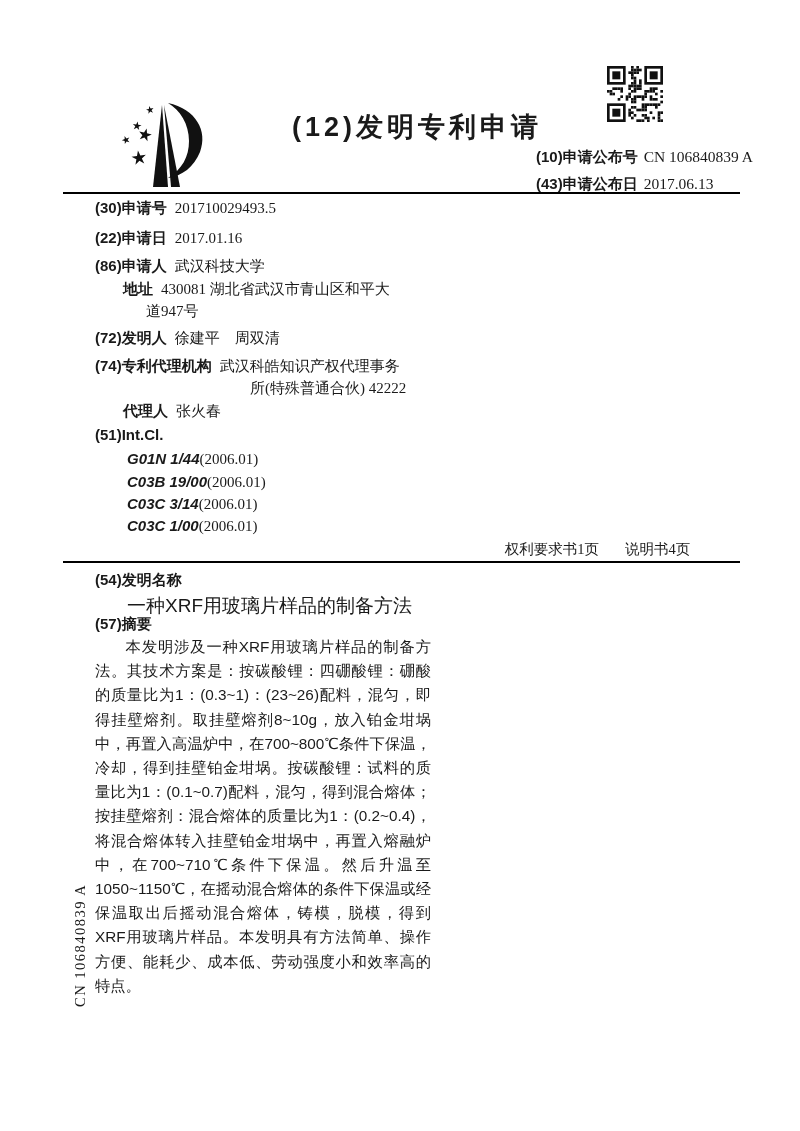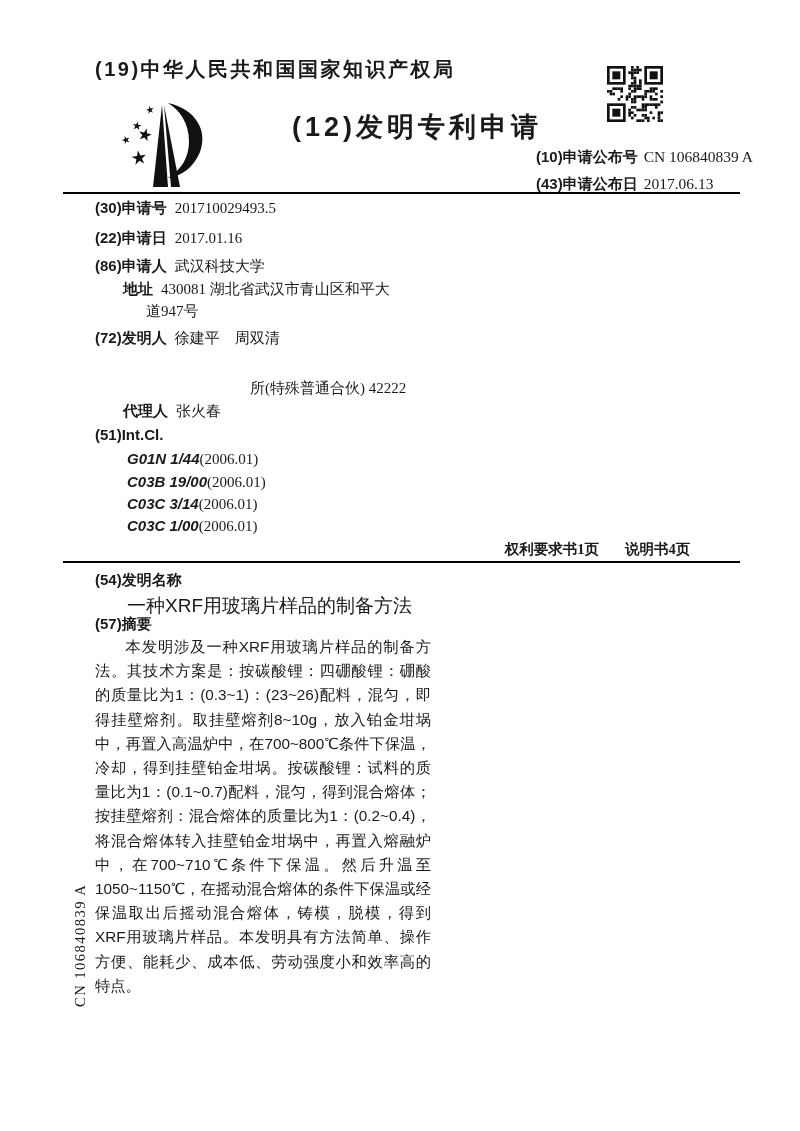--- a/index.html
+++ b/index.html
@@ -21,42 +21,41 @@
   .pubrow .val { font-family:"Liberation Serif", serif; font-size:15.5px; margin-left:6px; }
   .rule { left:63px; width:677px; height:2px; background:#000; }
   .brow { left:95px; font-size:15px; }
   .brow .lbl { font-weight:bold; }
   .brow .val { font-family:"Liberation Serif", serif; margin-left:8px; }
   .indent1 { left:123px !important; }
   .cont { font-family:"Liberation Serif", serif; }
   .ipc-row { left:127px; font-size:15px; }
   .ipc-code { font-style:italic; font-weight:bold; }
   .ipc-ver { font-family:"Liberation Serif", serif; }
-  .pages { left:455px; top:540px; width:285px; font-size:14.5px; font-family:"Liberation Serif", serif; text-align:center;font-weight:bold; }
+  .pages { left:455px; top:540px; width:285px; font-size:14.5px; font-family:"Liberation Serif", serif; text-align:center; }
   .pages .gap { display:inline-block; width:26px; }
   .seclbl { left:95px; font-size:15px; font-weight:bold; }
   .invtitle { left:127px; top:593px; font-size:19px; }
   .abstract {
     left:95px; top:635px; width:336px; white-space:normal;
     font-size:15.3px; line-height:24.2px; text-align:justify;
   }
   .abstract p { text-indent:2em; }
   .side-no {
     left:72px; top:1007px; font-family:"Liberation Serif", serif;
     font-size:14.5px; letter-spacing:1.5px;
     transform:rotate(-90deg); transform-origin:left top;
   }
   svg .ink { fill:#111; }
 </style>
 </head>
 <body>
 
 <div class="page">
 
-  <div class="abs office">(19)中华人民共和国国家知识产权局</div>
 
   <svg class="abs logo" viewBox="0 0 118 96" xmlns="http://www.w3.org/2000/svg">
     <defs>
       <path id="star" d="M0,-1 L0.225,-0.309 L0.951,-0.309 L0.363,0.118 L0.588,0.809 L0,0.382 L-0.588,0.809 L-0.363,0.118 L-0.951,-0.309 L-0.225,-0.309 Z"></path>
     </defs>
     <use href="#star" class="ink" transform="translate(34,13) scale(4) rotate(-12)"></use>
     <use href="#star" class="ink" transform="translate(21,29) scale(4.6) rotate(8)"></use>
     <use href="#star" class="ink" transform="translate(10,43) scale(4.2) rotate(-20)"></use>
     <use href="#star" class="ink" transform="translate(29,38) scale(6.8) rotate(14)"></use>
     <use href="#star" class="ink" transform="translate(23,61) scale(7.6) rotate(-8)"></use>
@@ -205,20 +204,23 @@
   <div class="abs brow" style="top:257px;">
     <span class="lbl">(86)申请人</span><span class="val">武汉科技大学</span>
   </div>
   <div class="abs brow indent1" style="top:280px;">
     <span class="lbl">地址</span><span class="val">430081 湖北省武汉市青山区和平大</span>
   </div>
   <div class="abs brow cont" style="top:302px; left:146px;">道947号</div>
   <div class="abs brow" style="top:329px;">
     <span class="lbl">(72)发明人</span><span class="val">徐建平　周双清</span>
   </div>
+  <div class="abs brow" style="top:357px;">
+    <span class="lbl">(74)专利代理机构</span><span class="val">武汉科皓知识产权代理事务</span>
+  </div>
   <div class="abs brow cont" style="top:379px; left:250px;">所(特殊普通合伙) 42222</div>
   <div class="abs brow indent1" style="top:402px;">
     <span class="lbl">代理人</span><span class="val">张火春</span>
   </div>
   <div class="abs brow" style="top:426px;">
     <span class="lbl">(51)Int.Cl.</span>
   </div>
   <div class="abs ipc-row" style="top:450px;">
     <span class="ipc-code">G01N 1/44</span><span class="ipc-ver">(2006.01)</span>
   </div>

